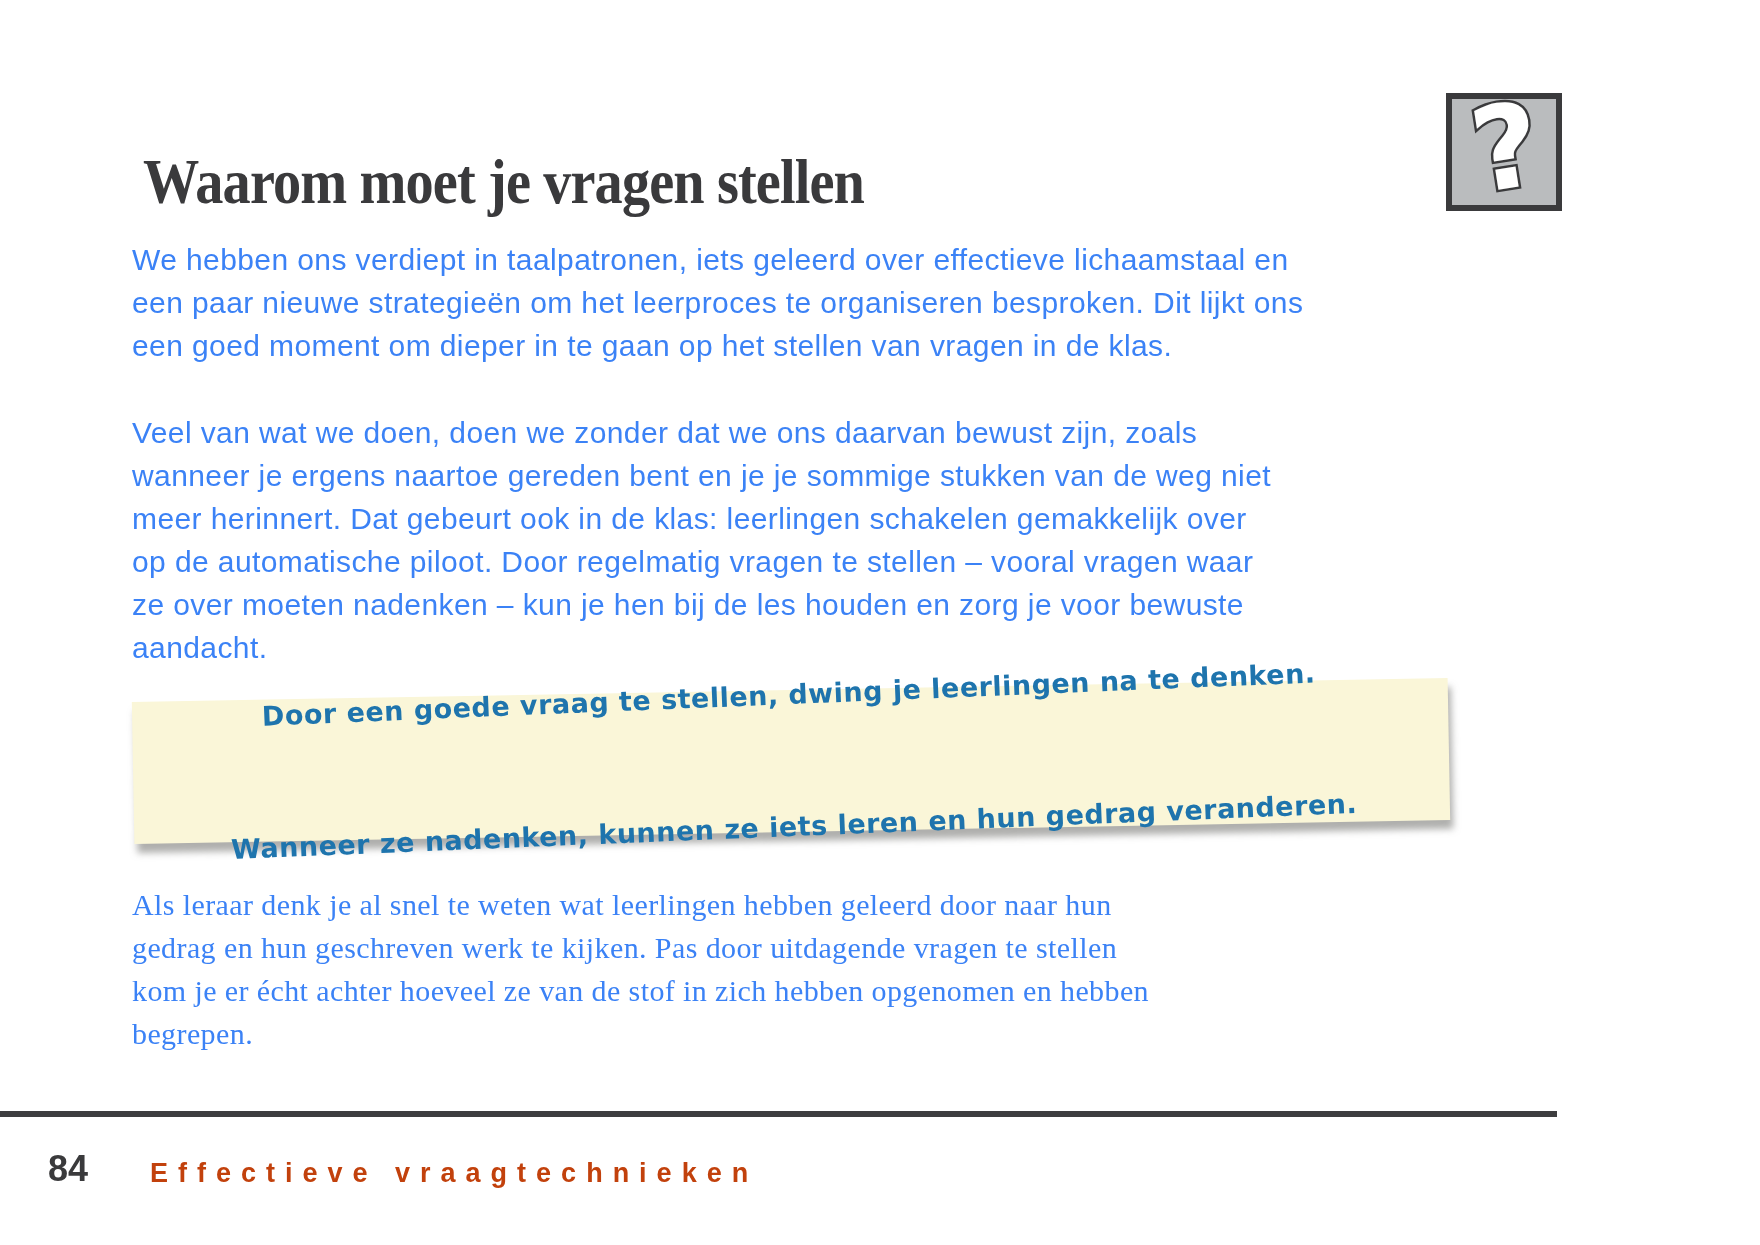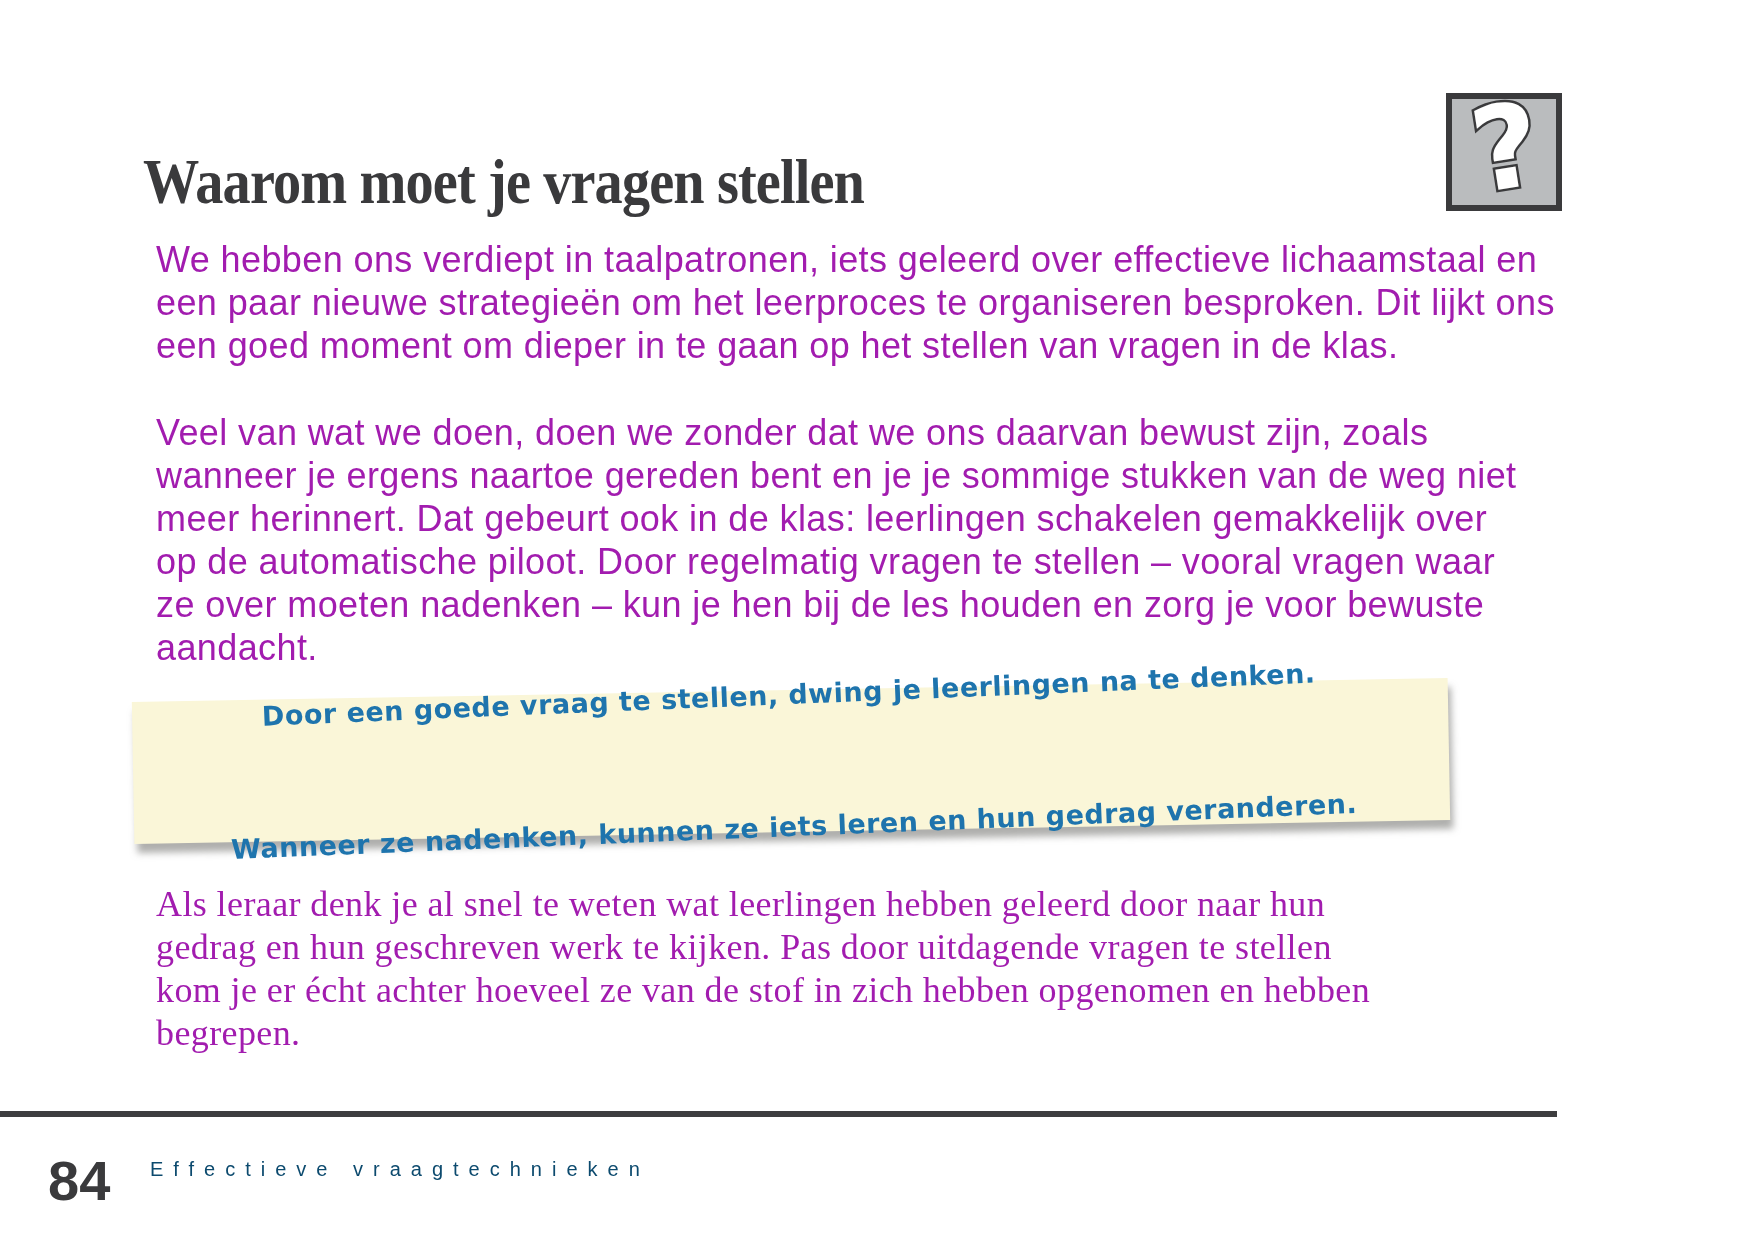--- a/index.html
+++ b/index.html
@@ -29,25 +29,25 @@
     transform-origin: left top;
     white-space: pre;
   }
   .icon-box {
     position: absolute;
     left: 1444px; top: 82px;
     width: 124px; height: 136px;
   }
   .para {
     position: absolute;
-    left: 156px;
-    font-size: 36px;
+    left: 132px;
+    font-size: 30px;
     line-height: 43px;
     letter-spacing: 0.4px;
-    color: #a21caf;
+    color: #3b82f6;
     white-space: pre;
   }
   .para-1 { top: 238px; }
   .para-2 { top: 411px; }
   .para-3 { top: 883px; font-family: Liberation Serif, serif; }
   .note {
     position: absolute;
     left: 133px; top: 690px;
     width: 1316px; height: 142px;
     background: #faf6d8;
@@ -71,31 +71,31 @@
   }
   .footer-rule {
     position: absolute;
     left: 0; top: 1111px;
     width: 1557px; height: 6px;
     background: #3d3d3f;
   }
   .page-number {
     position: absolute;
     left: 48px; top: 1148px;
-    font-size: 56px;
+    font-size: 36px;
     font-weight: bold;
     color: #3a3a3c;
   }
   .book-title {
     position: absolute;
     left: 150px; top: 1158px;
-    font-size: 20px;
-    font-weight: 400;
+    font-size: 27px;
+    font-weight: 700;
     letter-spacing: 10px;
-    color: #0c4a6e;
+    color: #c2410c;
     white-space: pre;
   }
 </style>
 </head>
 <body>
 
 <div class="page">
 
   <h1 class="title">Waarom moet je vragen stellen</h1>
 

